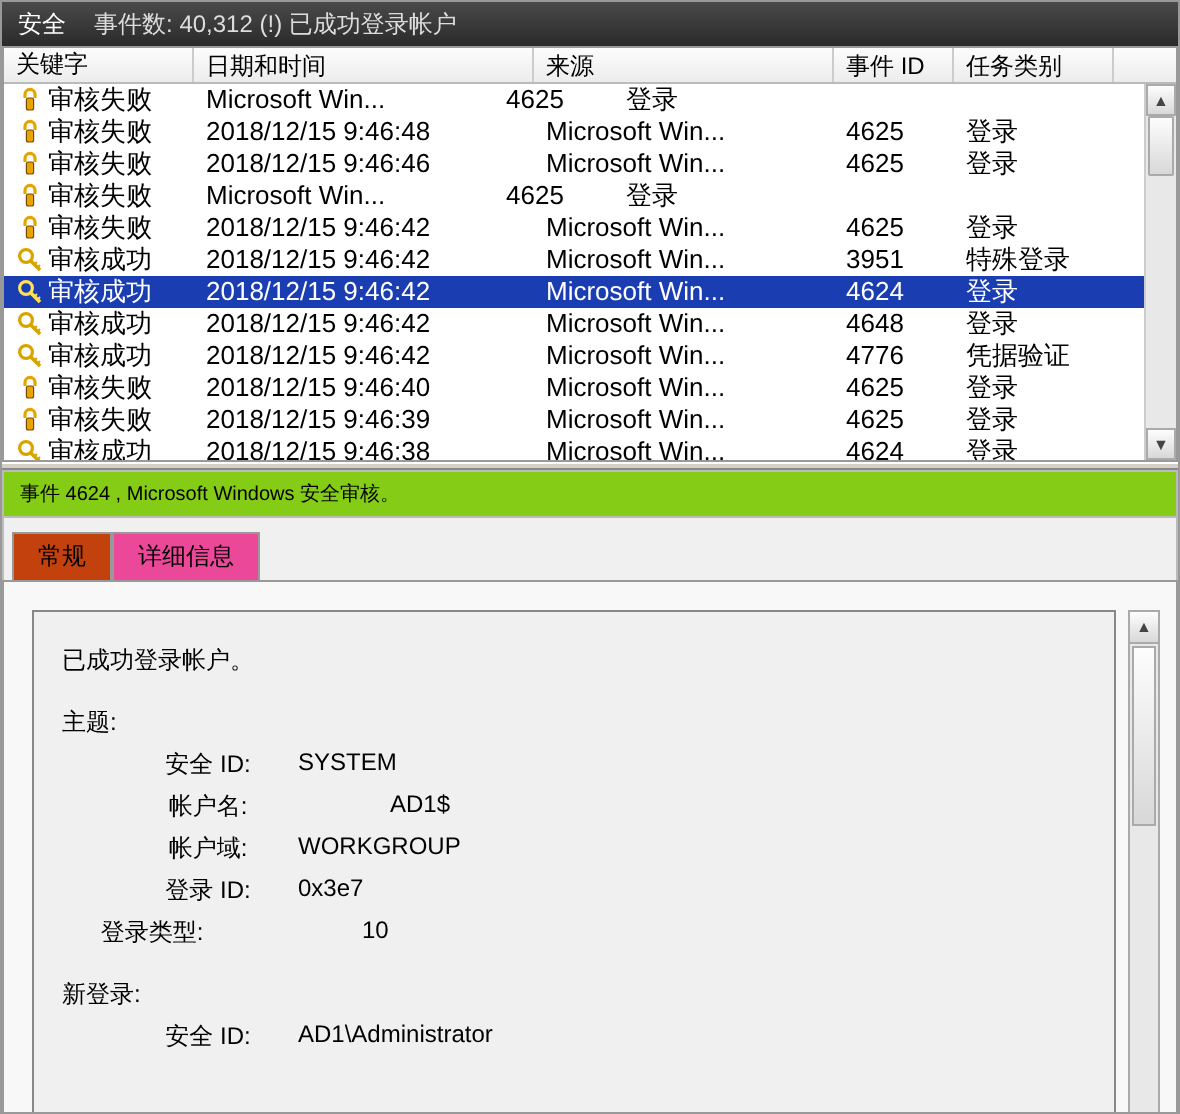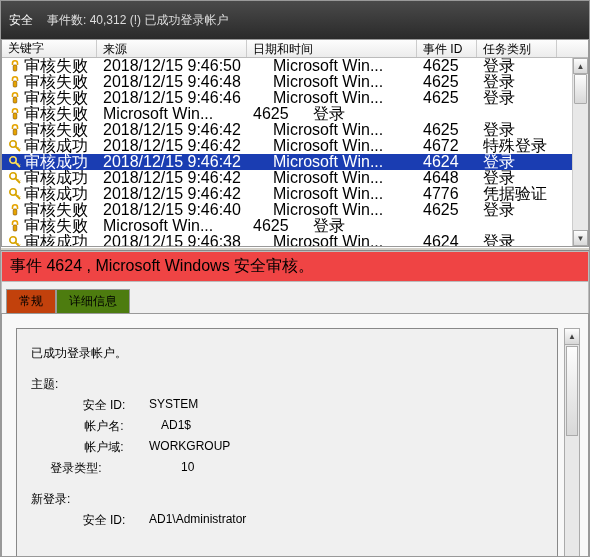--- a/index.html
+++ b/index.html
@@ -13,21 +13,21 @@
     overflow: hidden;
     border: 1px solid #999;
   }
   .titlebar {
     background: linear-gradient(to bottom, #4a4a4a, #2a2a2a);
     color: #fff;
     padding: 4px 8px;
     display: flex;
     align-items: center;
     gap: 14px;
-    height: 38px;
+    height: 22px;
     font-size: 12px;
   }
   .titlebar .light { color: #ddd; }
   .list-wrap {
     background: #fff;
     border: 1px solid #999;
     margin: 0;
     height: 208px;
     display: flex;
     flex-direction: column;
@@ -49,21 +49,21 @@
   }
   .list-body {
     flex: 1 1 auto;
     overflow: hidden;
     position: relative;
   }
   .row {
     display: flex;
     height: 16px;
     line-height: 16px;
-    font-size: 16px;
+    font-size: 13px;
     color: #000;
     white-space: nowrap;
   }
   .row.selected {
     background: #1a3db2;
     color: #fff;
   }
   .row .cell {
     padding: 0 6px;
     overflow: hidden;
@@ -82,41 +82,41 @@
     background:#e8e8e8; border-left:1px solid #ccc;
   }
   .vscroll .btn { height:16px; background:linear-gradient(#fdfdfd,#d8d8d8); border:1px solid #aaa; display:flex; align-items:center; justify-content:center; font-size:8px; color:#444;}
   .vscroll .track{ position:absolute; top:16px; bottom:16px; left:0; right:0;}
   .vscroll .thumb{ position:absolute; left:1px; right:1px; top:0; height:30px; background:linear-gradient(#fdfdfd,#d8d8d8); border:1px solid #aaa; border-radius:1px;}
   .vscroll .btn.down{position:absolute;bottom:0;left:0;right:0;}
 
   .splitter { height:4px; background:#d4d0c8; border-top:1px solid #fff; border-bottom:1px solid #888;}
 
   .detail-title {
-    background:#ef4444;
+    background:#84cc16;
     border:1px solid #bbb;
     border-bottom:none;
     padding:4px 8px;
-    font-size:16px;
+    font-size:10px;
     color:#000;
   }
   .tabs {
     background:#f0f0f0;
     border:1px solid #bbb;
     border-bottom:none;
     padding:6px 4px 0 4px;
     display:flex;
     gap:0;
   }
   .tab {
     padding:3px 12px;
     font-size:12px;
     border:1px solid #999;
     border-bottom:none;
-    background:#4d7c0f;
+    background:#ec4899;
     position:relative;
     top:1px;
     color:#000;
   }
   .tab.active {
     background:#c2410c;
     border-bottom:1px solid #f8f8f8;
   }
   .detail-pane {
     background:#f8f8f8;
@@ -157,37 +157,36 @@
   <span class="light">
     <span>事件数:</span>
     <span>40,312</span>
     <span>(!) 已成功登录帐户</span>
   </span>
 </div>
 
 <div class="list-wrap">
   <div class="list-header">
     <div class="col c-key">关键字</div>
+    <div class="col c-date">日期和时间</div>
     <div class="col c-src">来源</div>
-    <div class="col c-date">日期和时间</div>
     <div class="col c-id">事件 ID</div>
     <div class="col c-task">任务类别</div>
   </div>
   <div class="list-body" id="list-body">
     <div class="row">
         <div class="cell c-key">
           <span class="icon">
             <svg viewBox="0 0 14 14">
               <rect x="5.2" y="6" width="3.6" height="6" rx="1" fill="#e6a400" stroke="#7a4a00" stroke-width="0.6"></rect>
               <path d="M4.5 6 V4.2 a2.5 2.5 0 0 1 5 0 V6" fill="none" stroke="#e6a400" stroke-width="1.6"></path>
             </svg>
           </span>
           <span>审核失败</span>
         </div>
-        <div class="cell c-date">2018/12/15 9:46:50</div>
         <div class="cell c-src">Microsoft Win...</div>
         <div class="cell c-id">4625</div>
         <div class="cell c-task">登录</div>
       </div>
       <div class="row">
         <div class="cell c-key">
           <span class="icon">
             <svg viewBox="0 0 14 14">
               <rect x="5.2" y="6" width="3.6" height="6" rx="1" fill="#e6a400" stroke="#7a4a00" stroke-width="0.6"></rect>
               <path d="M4.5 6 V4.2 a2.5 2.5 0 0 1 5 0 V6" fill="none" stroke="#e6a400" stroke-width="1.6"></path>
@@ -250,21 +249,21 @@
             <svg viewBox="0 0 14 14">
               <circle cx="5" cy="5" r="3.2" fill="none" stroke="#d8a400" stroke-width="1.6"></circle>
               <path d="M7.2 7.2 L12 12" stroke="#d8a400" stroke-width="1.8"></path>
               <path d="M9 9.5 l1.5 -1.5 M10.5 11 l1.5 -1.5" stroke="#d8a400" stroke-width="1"></path>
             </svg>
           </span>
           <span>审核成功</span>
         </div>
         <div class="cell c-date">2018/12/15 9:46:42</div>
         <div class="cell c-src">Microsoft Win...</div>
-        <div class="cell c-id">4672</div>
+        <div class="cell c-id">3951</div>
         <div class="cell c-task">特殊登录</div>
       </div>
       <div class="row selected">
         <div class="cell c-key">
           <span class="icon">
             <svg viewBox="0 0 14 14">
               <circle cx="5" cy="5" r="3.2" fill="none" stroke="#ffe057" stroke-width="1.6"></circle>
               <path d="M7.2 7.2 L12 12" stroke="#ffe057" stroke-width="1.8"></path>
               <path d="M9 9.5 l1.5 -1.5 M10.5 11 l1.5 -1.5" stroke="#ffe057" stroke-width="1"></path>
             </svg>
@@ -326,20 +325,21 @@
       <div class="row">
         <div class="cell c-key">
           <span class="icon">
             <svg viewBox="0 0 14 14">
               <rect x="5.2" y="6" width="3.6" height="6" rx="1" fill="#e6a400" stroke="#7a4a00" stroke-width="0.6"></rect>
               <path d="M4.5 6 V4.2 a2.5 2.5 0 0 1 5 0 V6" fill="none" stroke="#e6a400" stroke-width="1.6"></path>
             </svg>
           </span>
           <span>审核失败</span>
         </div>
+        <div class="cell c-date">2018/12/15 9:46:39</div>
         <div class="cell c-src">Microsoft Win...</div>
         <div class="cell c-id">4625</div>
         <div class="cell c-task">登录</div>
       </div>
       <div class="row">
         <div class="cell c-key">
           <span class="icon">
             <svg viewBox="0 0 14 14">
               <circle cx="5" cy="5" r="3.2" fill="none" stroke="#d8a400" stroke-width="1.6"></circle>
               <path d="M7.2 7.2 L12 12" stroke="#d8a400" stroke-width="1.8"></path>
@@ -374,25 +374,29 @@
   <div class="detail-inner">
     <div class="line">已成功登录帐户。</div>
 
     <div class="sect">主题:</div>
     <div class="kv">
         <div class="k">安全 ID:</div>
         <div class="v">SYSTEM</div>
       </div>
     <div class="kv">
         <div class="k">帐户名:</div>
-        <div class="v" style="margin-left:12px">AD1$</div>
+        <div class="v" style="margin-left:46px">AD1$</div>
       </div>
     <div class="kv">
         <div class="k">帐户域:</div>
         <div class="v">WORKGROUP</div>
+      </div>
+    <div class="kv">
+        <div class="k">登录 ID:</div>
+        <div class="v">0x3e7</div>
       </div>
 
     <div class="sect kv" style="margin-left:0">
         <div class="k" style="width:90px">登录类型:</div>
         <div class="v" style="margin-left:60px">10</div>
       </div>
 
     <div class="sect">新登录:</div>
     <div class="kv">
         <div class="k">安全 ID:</div>

